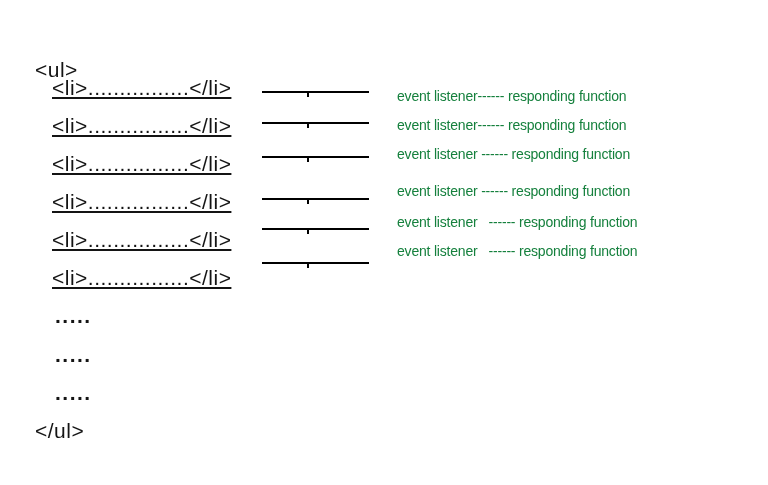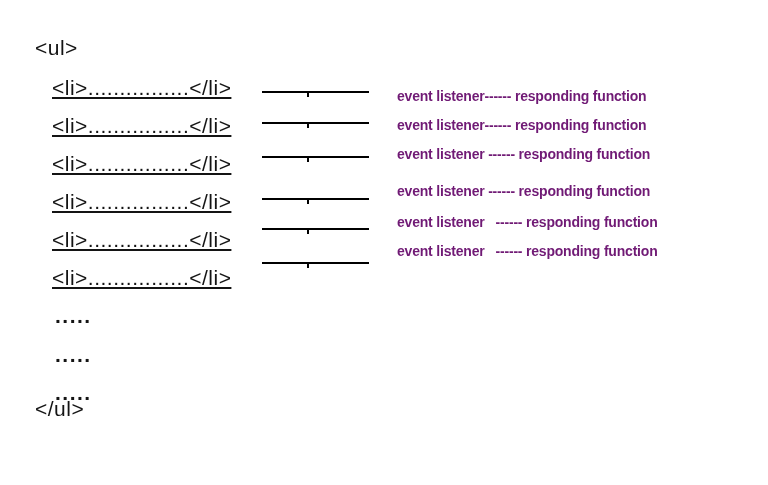--- a/index.html
+++ b/index.html
@@ -17,21 +17,21 @@
   }
   .code {
     position: absolute;
     font-size: 21px;
     line-height: 26px;
     color: #141414;
     letter-spacing: 0.5px;
     white-space: pre;
   }
   .li-row { left: 52px; text-decoration: underline; }
-  .tag-row { left: 35px; }
+  .tag-row { left: 35px; margin-top: 22px; }
   .ellipsis-row { left: 55px; font-weight: bold; letter-spacing: 1.5px; }
   .connector {
     position: absolute;
     left: 262px;
     width: 107px;
     height: 2px;
     background: #000000;
   }
   .connector .tick {
     position: absolute;
@@ -39,22 +39,22 @@
     top: 2px;
     width: 2px;
     height: 4px;
     background: #000000;
   }
   .mapping-label {
     position: absolute;
     left: 397px;
     font-size: 14px;
     line-height: 18px;
-    font-weight: bold;
-    color: #701a75;
+    font-weight: normal;
+    color: #15803d;
     letter-spacing: -0.2px;
     white-space: pre;
   }
 </style>
 </head>
 <body>
 
 <div class="canvas">
 
   <div class="code tag-row" style="top:35px">&lt;ul&gt;</div>

